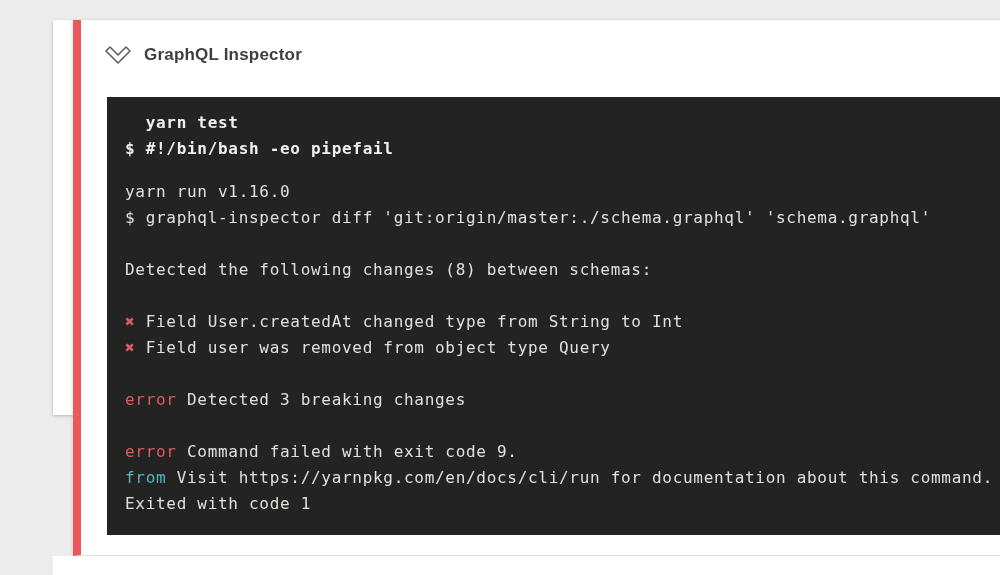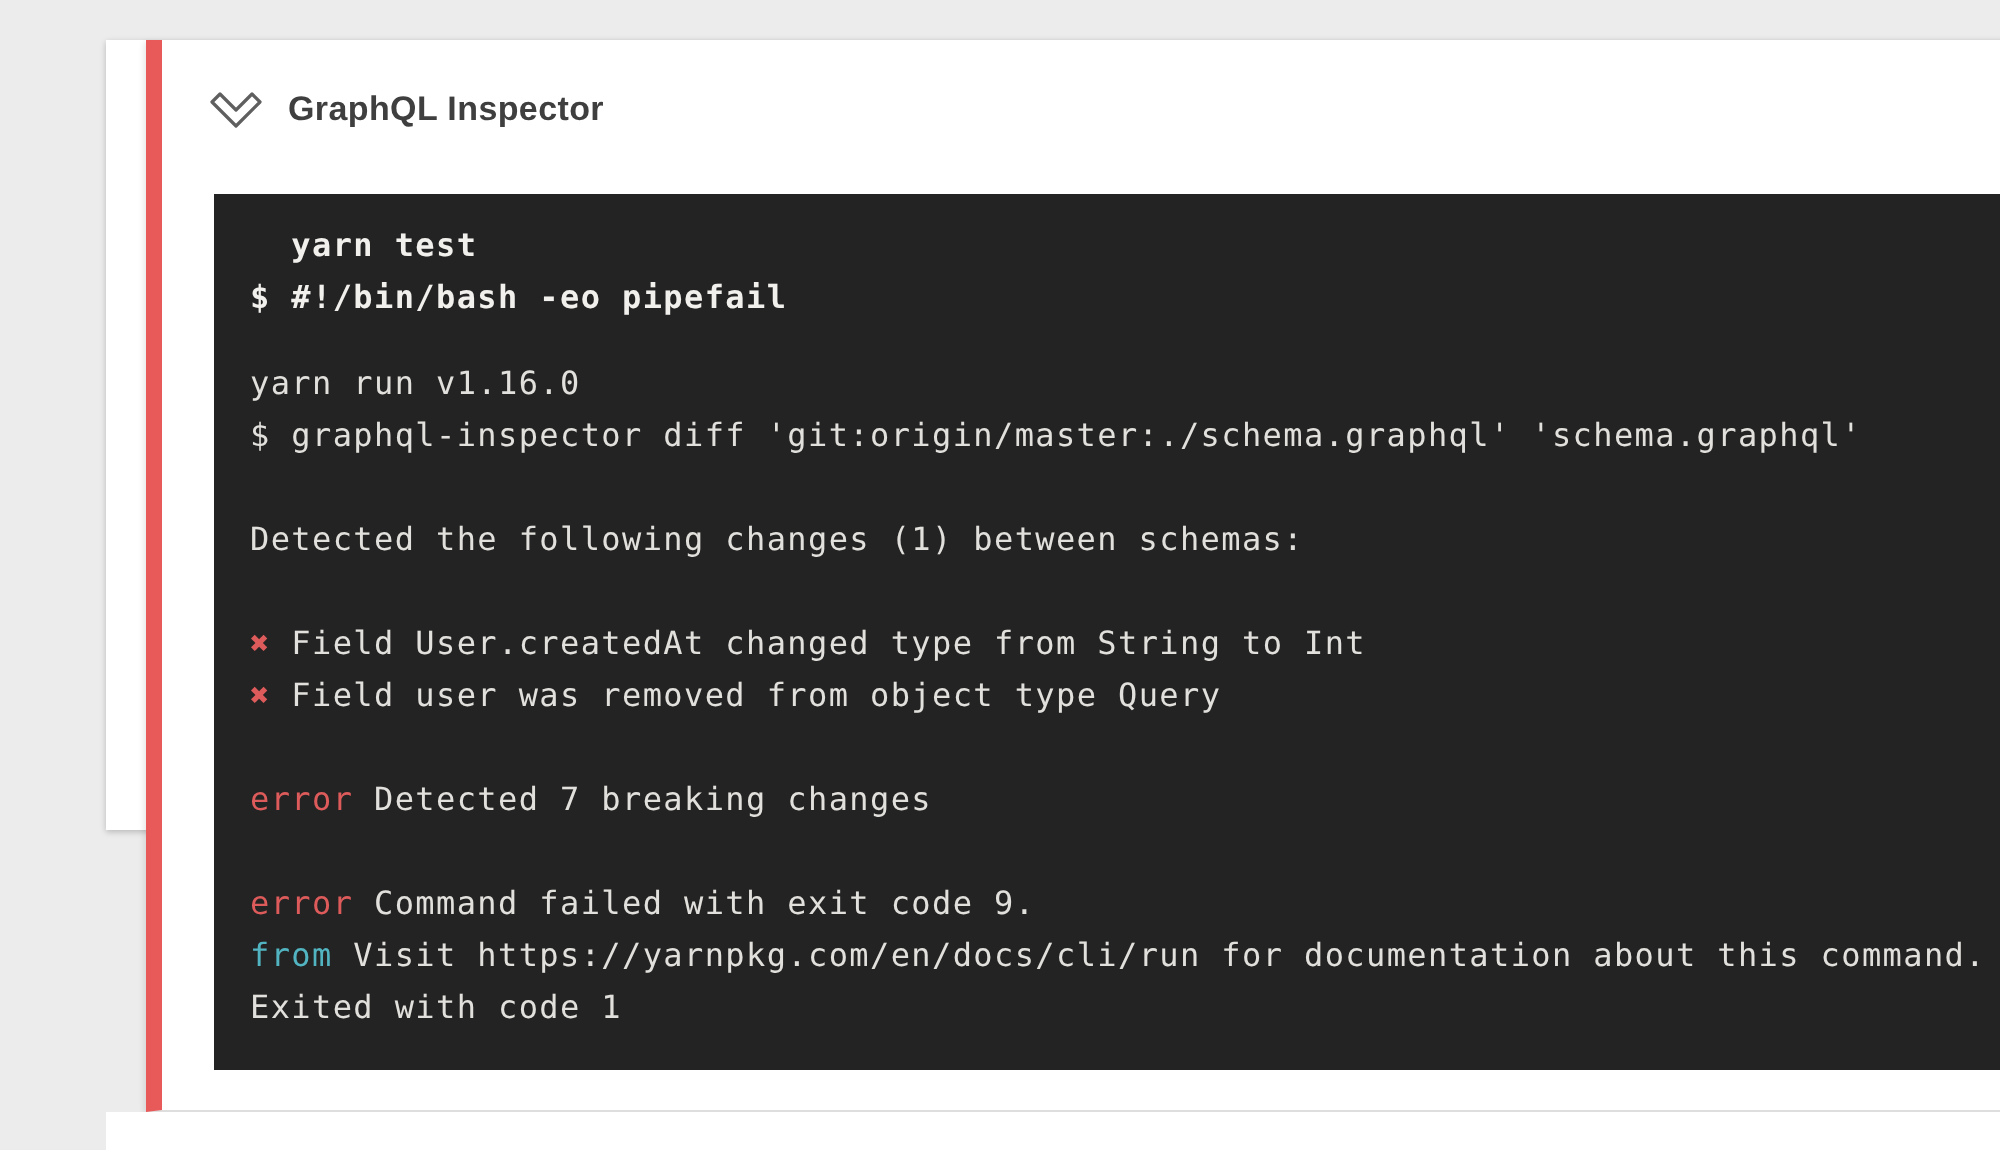--- a/index.html
+++ b/index.html
@@ -94,26 +94,26 @@
 
     <div class="terminal">
       <div class="cmd-block">
           <div class="term-line">  yarn test</div>
           <div class="term-line">$ #!/bin/bash -eo pipefail</div>
         </div>
       <div class="out-block">
           <div class="term-line"><span class="tok-plain">yarn run v1.16.0</span></div>
           <div class="term-line"><span class="tok-plain">$ graphql-inspector diff 'git:origin/master:./schema.graphql' 'schema.graphql'</span></div>
           <div class="term-line"></div>
-          <div class="term-line"><span class="tok-plain">Detected the following changes (1) between schemas:</span></div>
+          <div class="term-line"><span class="tok-plain">Detected the following changes (8) between schemas:</span></div>
           <div class="term-line"></div>
           <div class="term-line"><span class="tok-error">✖</span><span class="tok-plain"> Field User.createdAt changed type from String to Int</span></div>
           <div class="term-line"><span class="tok-error">✖</span><span class="tok-plain"> Field user was removed from object type Query</span></div>
           <div class="term-line"></div>
-          <div class="term-line"><span class="tok-error">error</span><span class="tok-plain"> Detected 7 breaking changes</span></div>
+          <div class="term-line"><span class="tok-error">error</span><span class="tok-plain"> Detected 3 breaking changes</span></div>
           <div class="term-line"></div>
           <div class="term-line"><span class="tok-error">error</span><span class="tok-plain"> Command failed with exit code 9.</span></div>
           <div class="term-line"><span class="tok-info">from</span><span class="tok-plain"> Visit https://yarnpkg.com/en/docs/cli/run for documentation about this command.</span></div>
           <div class="term-line"><span class="tok-plain">Exited with code 1</span></div>
         </div>
     </div>
 
   </section>
 
   <div class="next-row"></div>

